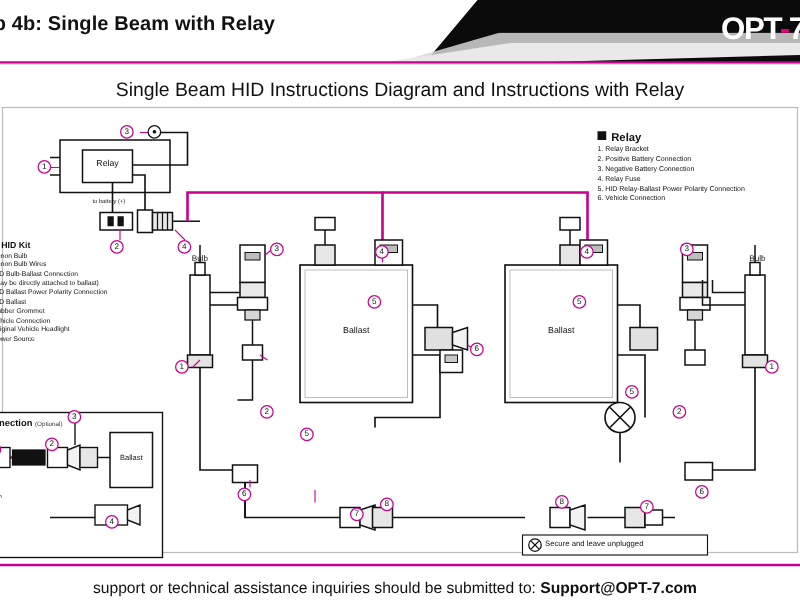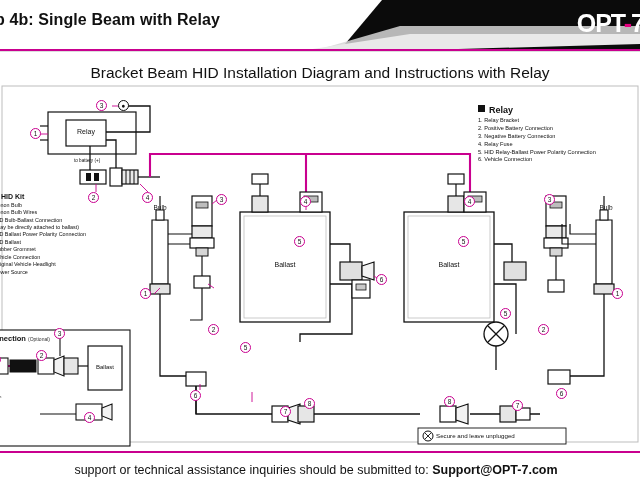--- a/index.html
+++ b/index.html
@@ -111,21 +111,21 @@
 <div class="hdr">
   <div class="hdr-black"></div>
   <div class="hdr-swoosh"></div>
   <div class="hdr-swoosh2"></div>
   <div class="hdr-title">ep 4b: Single Beam with Relay</div>
   <div class="logo">OPT<span class="dot">-</span>7</div>
 </div>
 <div class="hdr-rule"></div>
 <div class="hdr-rule2"></div>
 
-<div class="main-title">Bracket Beam HID Installation Diagram and Instructions with Relay</div>
+<div class="main-title">Single Beam HID Instructions Diagram and Instructions with Relay</div>
 
 <div class="canvas">
 
 <svg width="640" height="366" viewBox="0 0 640 366">
   <g stroke="#111" fill="none" stroke-width="1.2">
 
     <rect x="2" y="2" width="636" height="356" stroke="#bdbdbd" stroke-width="1"></rect>
   </g>
 
   <g>

